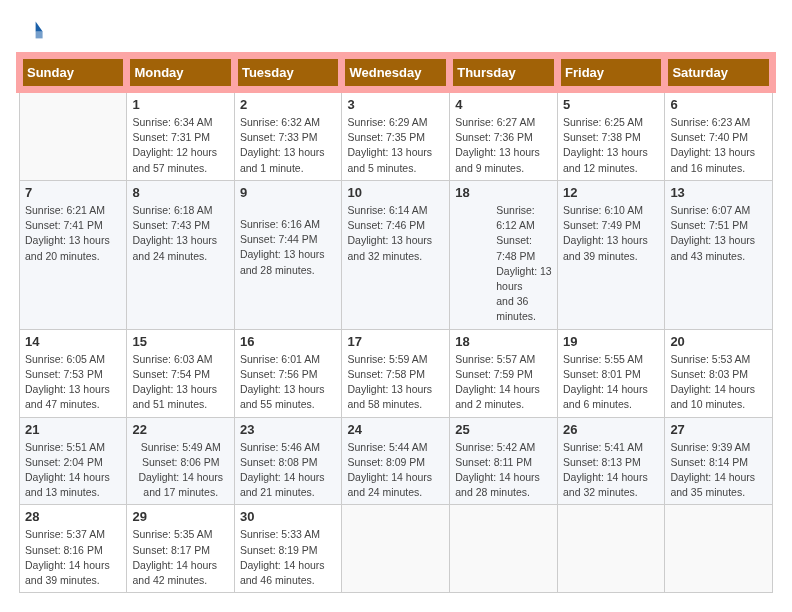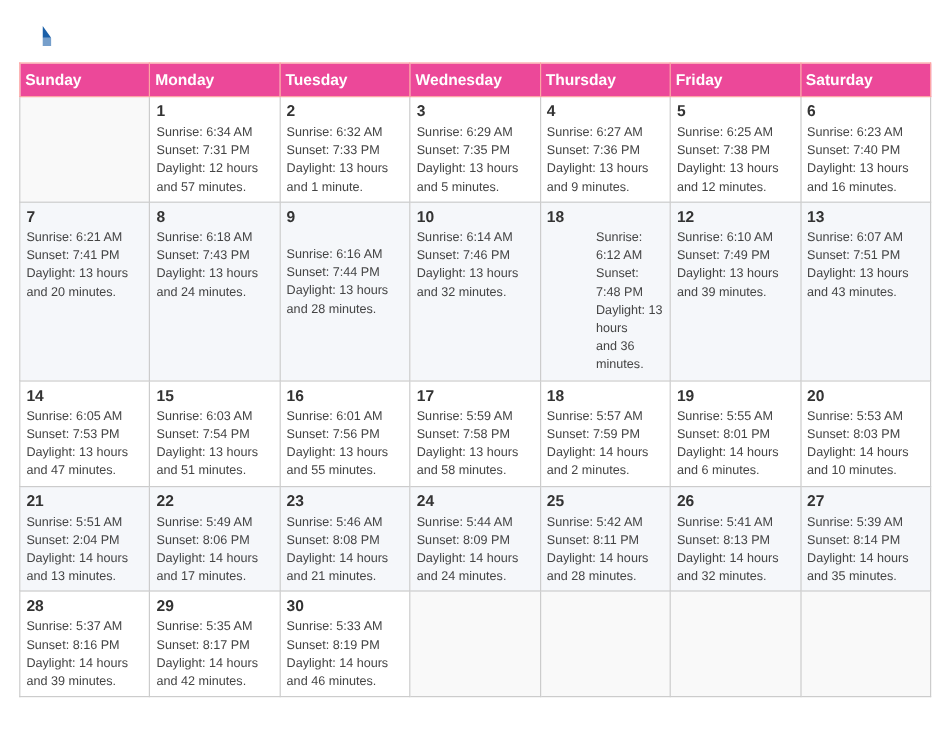--- a/index.html
+++ b/index.html
@@ -29,27 +29,27 @@
     }
     .title-block { text-align: right; }
     .month-title { font-size: 36px; color: #333; font-weight: normal; }
     .location { font-size: 16px; color: #555; }
     .calendar {
       width: 100%;
       border-collapse: collapse;
       font-size: 11px;
     }
     .calendar th {
-      background-color: #ec4899;
+      background-color: #a16207;
       color: #fff;
       padding: 6px 4px;
       text-align: left;
       font-size: 13px;
       font-weight: bold;
-      border: 1px solid #fca5a5;
+      border: 7px solid #fca5a5;
     }
     .calendar td {
       border: 1px solid #ccc;
       vertical-align: top;
       padding: 4px 5px;
       min-height: 80px;
       width: 108px;
       background: #fff;
     }
     .calendar td.empty {
@@ -252,21 +252,21 @@
       <tr>
         <td>
           <div class="day-number">21</div>
           <div class="day-info" style="white-space: pre-line;">Sunrise: 5:51 AM
 Sunset: 2:04 PM
 Daylight: 14 hours
 and 13 minutes.</div>
         </td>
         <td>
           <div class="day-number">22</div>
-          <div class="day-info" style="white-space: pre-line;">Sunrise: 5:49 AM
+          <div class="day-info" style="white-space: pre-line; text-align: center;">Sunrise: 5:49 AM
 Sunset: 8:06 PM
 Daylight: 14 hours
 and 17 minutes.</div>
         </td>
         <td>
           <div class="day-number">23</div>
           <div class="day-info" style="white-space: pre-line;">Sunrise: 5:46 AM
 Sunset: 8:08 PM
 Daylight: 14 hours
 and 21 minutes.</div>
@@ -287,21 +287,21 @@
         </td>
         <td>
           <div class="day-number">26</div>
           <div class="day-info" style="white-space: pre-line;">Sunrise: 5:41 AM
 Sunset: 8:13 PM
 Daylight: 14 hours
 and 32 minutes.</div>
         </td>
         <td>
           <div class="day-number">27</div>
-          <div class="day-info" style="white-space: pre-line;">Sunrise: 5:39 AM
+          <div class="day-info" style="white-space: pre-line;">Sunrise: 9:39 AM
 Sunset: 8:14 PM
 Daylight: 14 hours
 and 35 minutes.</div>
         </td>
       </tr>
       <tr>
         <td>
           <div class="day-number">28</div>
           <div class="day-info" style="white-space: pre-line;">Sunrise: 5:37 AM
 Sunset: 8:16 PM

